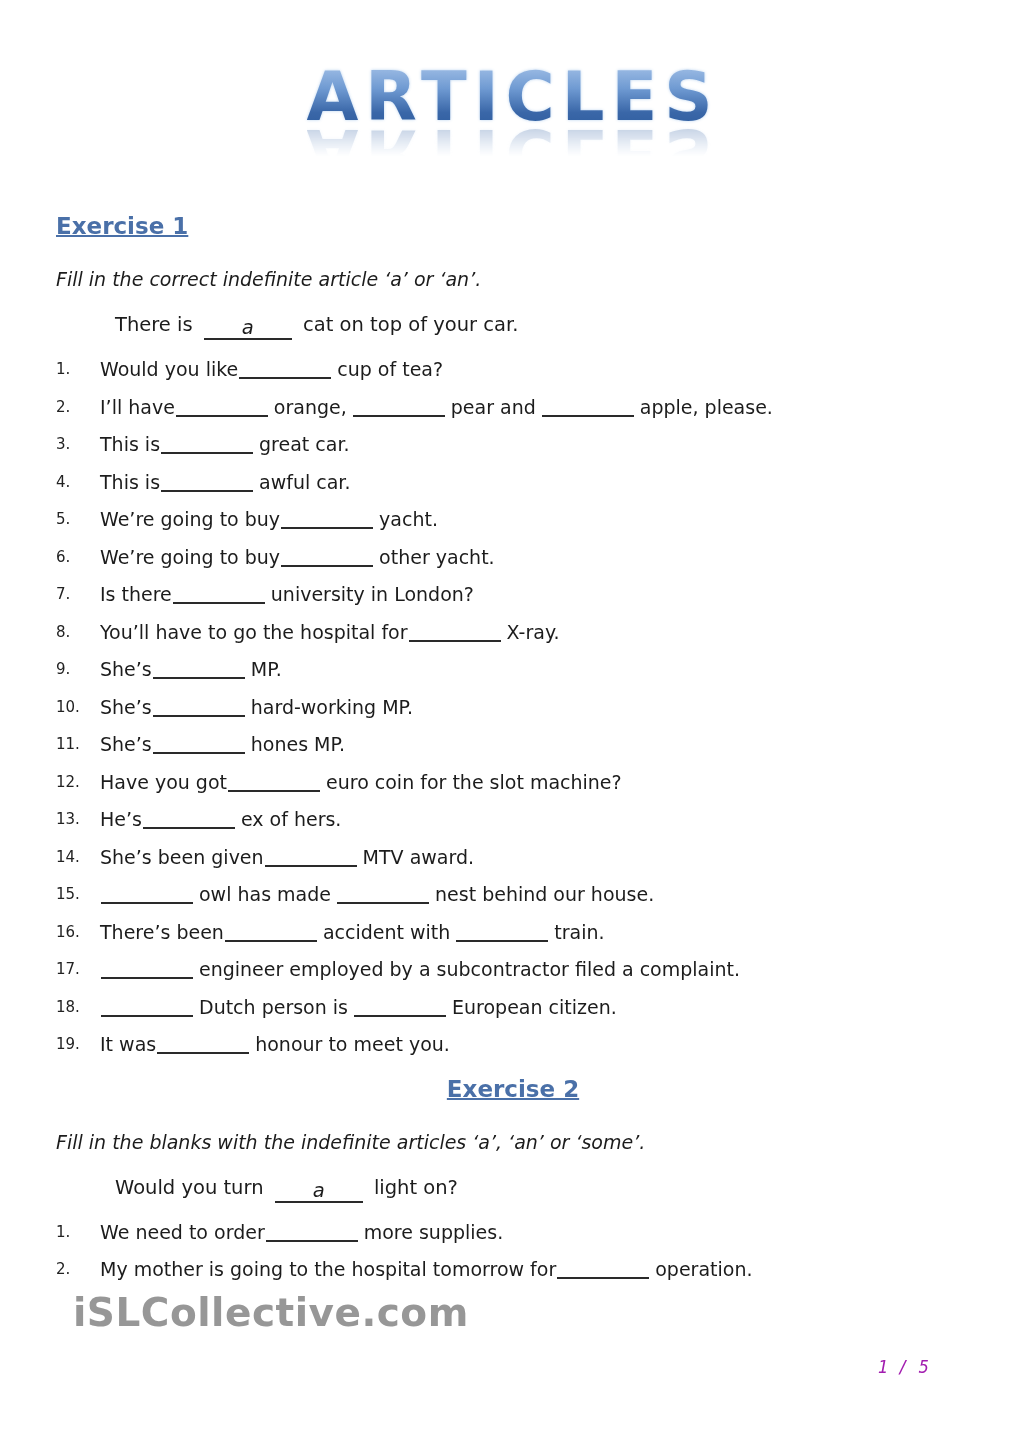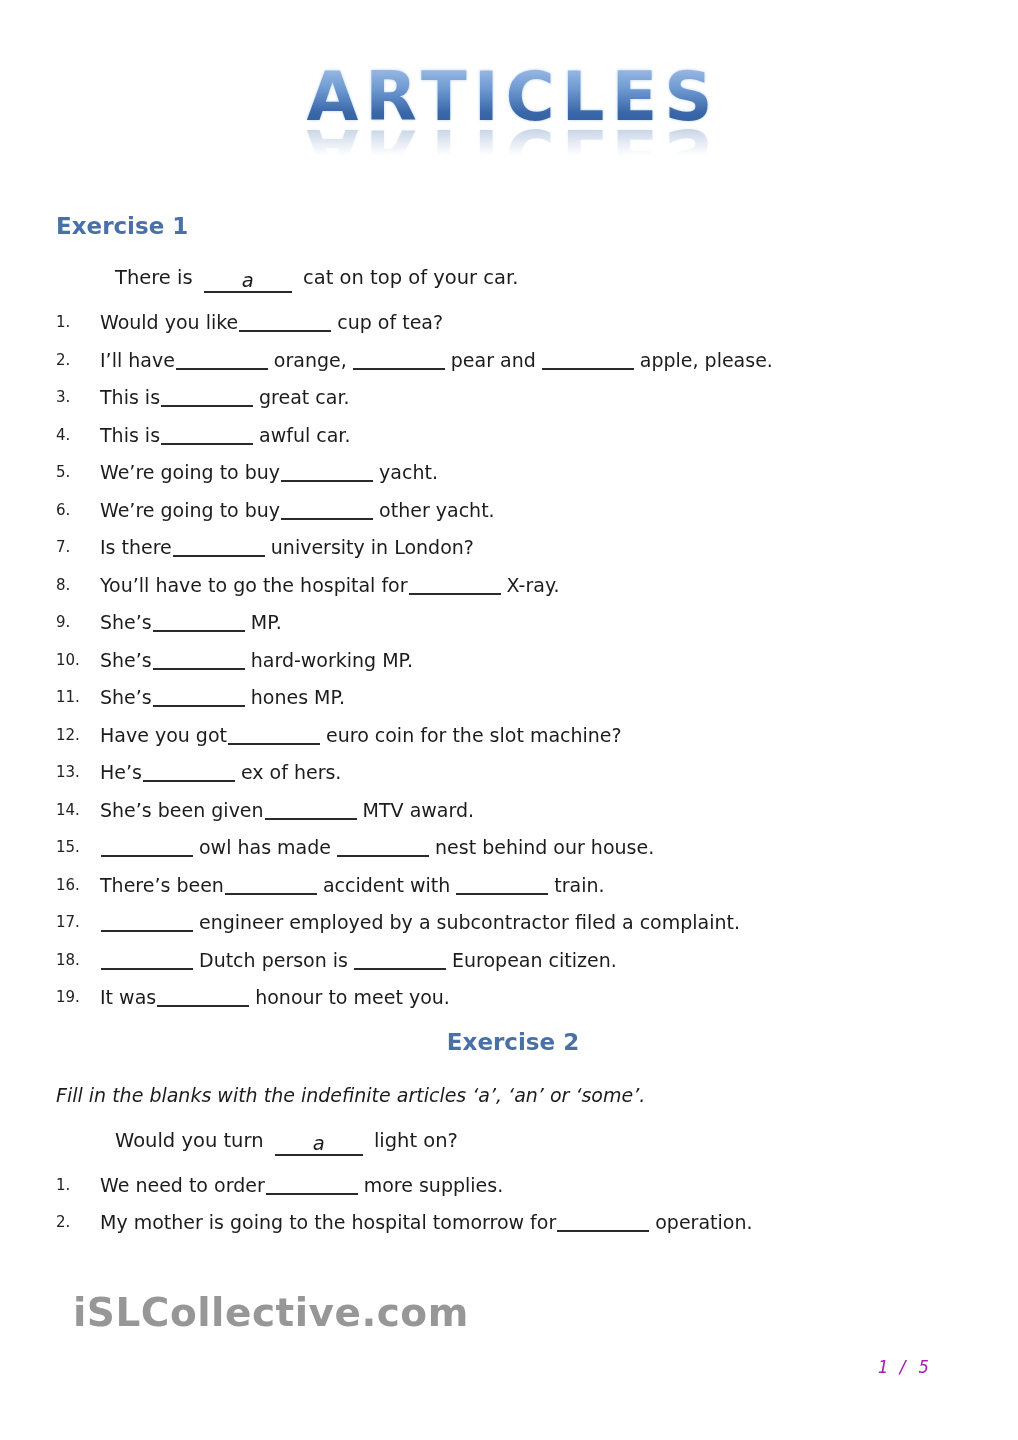--- a/index.html
+++ b/index.html
@@ -29,20 +29,21 @@
     -webkit-box-reflect: below -14px linear-gradient(to bottom, rgba(0,0,0,0) 45%, rgba(0,0,0,0.38) 100%);
   }
 
   
   .content { position:absolute; top:213px; left:56px; right:56px; z-index:2; }
 
   .ex-heading {
     margin:0;
     font-size:23px; font-weight:bold;
     color:#4a70a8;
+    text-decoration:underline;
     text-decoration-thickness:2px;
     display:inline-block;
   }
   .heading-row { height:30px; }
   .ex2-row { margin-top:20px;text-align:center; }
 
   .instruction {
     margin-top:25px;
     font-style:italic;
     font-size:19px;
@@ -113,20 +114,21 @@
   <div class="title-wrap">
     <div class="title">ARTICLES</div>
   </div>
 
   <div class="content">
 
     <div class="heading-row">
       <h2 class="ex-heading">Exercise 1</h2>
     </div>
 
+    <div class="instruction">Fill in the correct indefinite article ‘a’ or ‘an’.</div>
 
     <div class="example">
       <span>There is</span>
       <span class="ex-blank"><span>a</span></span>
       <span>cat on top of your car.</span>
     </div>
 
     <div class="items">
   <div class="item">
     <span class="num">1.</span>

